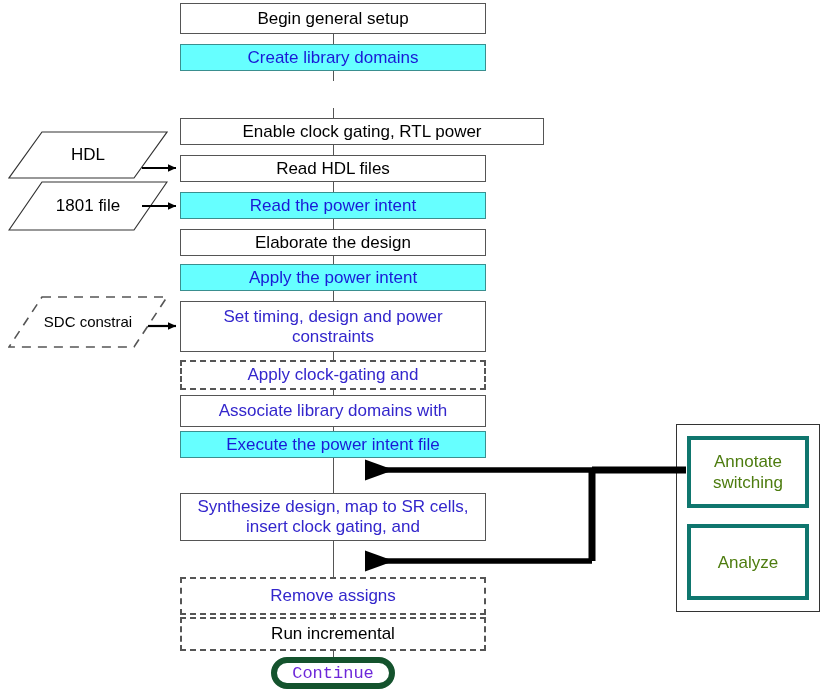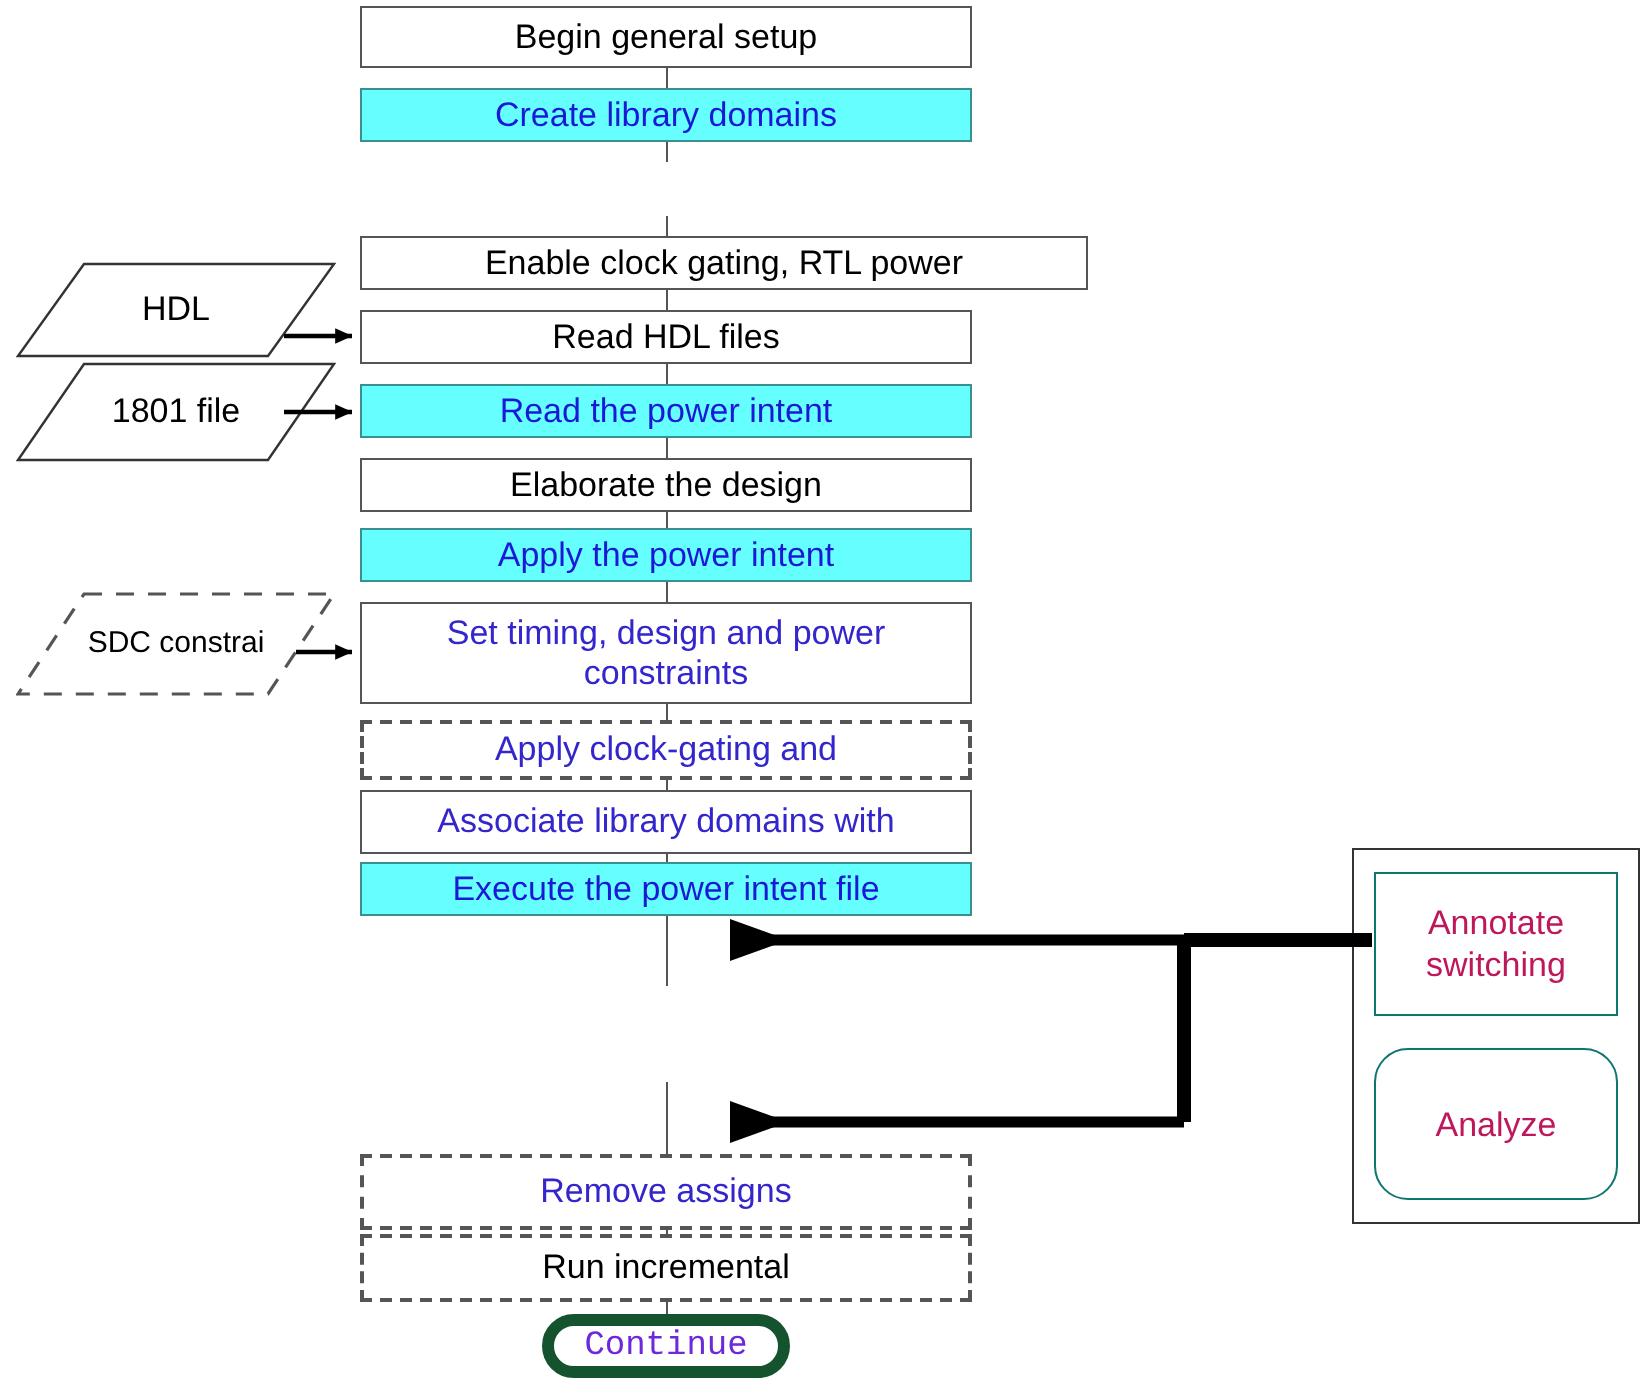--- a/index.html
+++ b/index.html
@@ -95,29 +95,29 @@
   .group-box {
     position: absolute;
     box-sizing: border-box;
     border: 1px solid #333333;
     background: #ffffff;
     z-index: 2;
   }
   .sidebox {
     position: absolute;
     box-sizing: border-box;
-    border: 1px solid #0f766e;
+    border: 4px solid #0f766e;
     background: #ffffff;
     display: flex;
     align-items: center;
     justify-content: center;
     text-align: center;
     font-size: 17px;
     line-height: 21px;
-    color: #be185d;
+    color: #4d7c0f;
     padding: 0 6px;
     z-index: 3;
   }
 
   
   #wires {
     position: absolute;
     left: 0; top: 0;
     width: 821px;
     height: 692px;
@@ -196,20 +196,23 @@
   </div>
 
   <div class="fbox dk-blue-text" style="left:180px;top:395px;width:306px;height:32px;">
     <span>Associate library domains with</span>
   </div>
 
   <div class="fbox cyan blue-text" style="left:180px;top:431px;width:306px;height:27px;">
     <span>Execute the power intent  file</span>
   </div>
 
+  <div class="fbox dk-blue-text" style="left:180px;top:493px;width:306px;height:48px;">
+    <span>Synthesize design, map to SR cells, insert clock gating, and</span>
+  </div>
 
   <div class="fbox dashed dk-blue-text" style="left:180px;top:577px;width:306px;height:38px;">
     <span>Remove assigns</span>
   </div>
 
   <div class="fbox dashed" style="left:180px;top:617px;width:306px;height:34px;">
     <span>Run incremental</span>
   </div>
 
   <div class="stadium" style="left:271px;top:657px;width:124px;height:32px;">
@@ -236,21 +239,21 @@
     </svg>
     <div class="para-label" style="font-size:15px;">SDC constrai</div>
   </div>
 
   <div class="group-box" style="left:676px;top:424px;width:144px;height:188px;"></div>
 
   <div class="sidebox" style="left:687px;top:436px;width:122px;height:72px;">
     <span>Annotate switching</span>
   </div>
 
-  <div class="sidebox" style="left:687px;top:524px;width:122px;height:76px;border-radius:17px;">
+  <div class="sidebox" style="left:687px;top:524px;width:122px;height:76px;">
     <span>Analyze</span>
   </div>
 
   <svg id="wires" viewBox="0 0 821 692">
     <defs>
       <marker id="arrowThin" markerWidth="9" markerHeight="9" refX="8.4" refY="4.5" orient="auto" markerUnits="userSpaceOnUse">
         <path d="M0,0.6 L8.6,4.5 L0,8.4 z" fill="#000000"></path>
       </marker>
       <marker id="arrowThick" markerWidth="30" markerHeight="22" refX="29" refY="11" orient="auto" markerUnits="userSpaceOnUse">
         <path d="M0,11 L29,0.5 L29,21.5 z" fill="#000000"></path>

